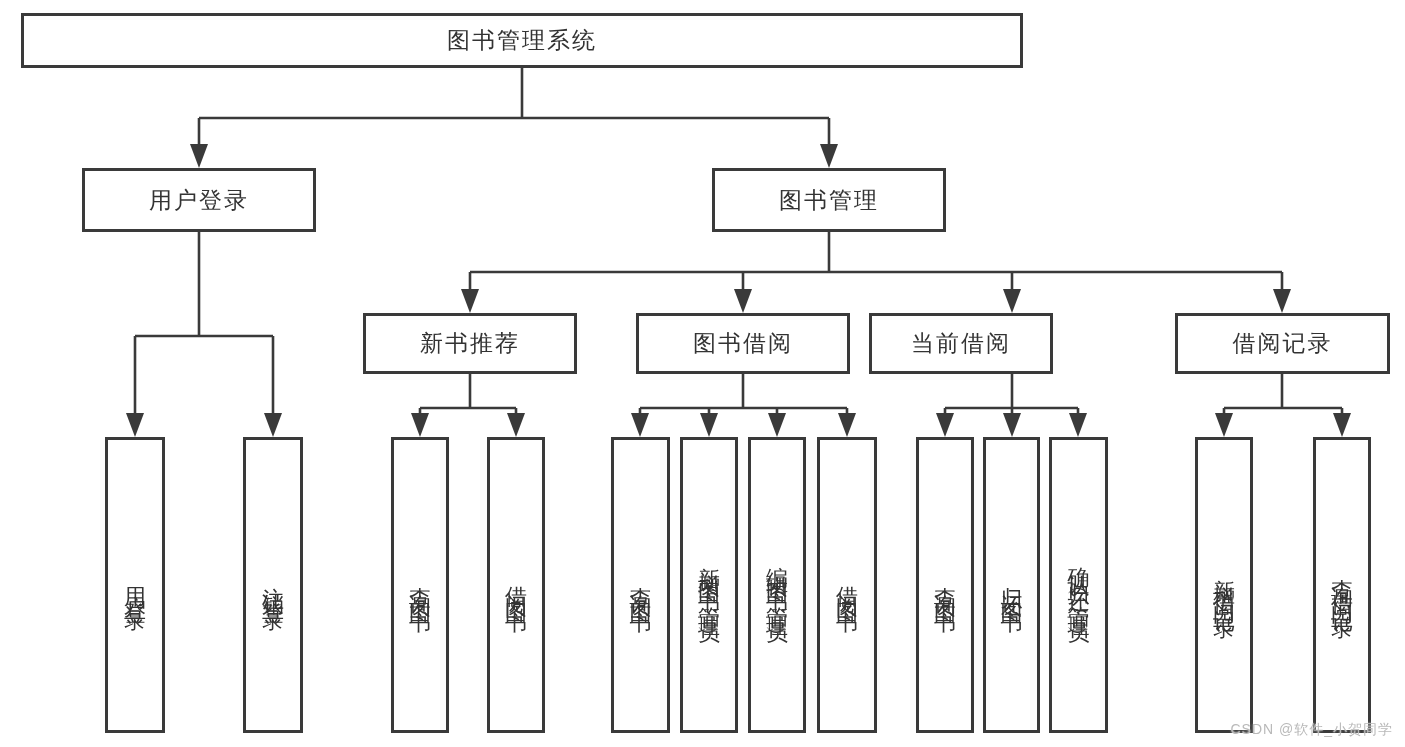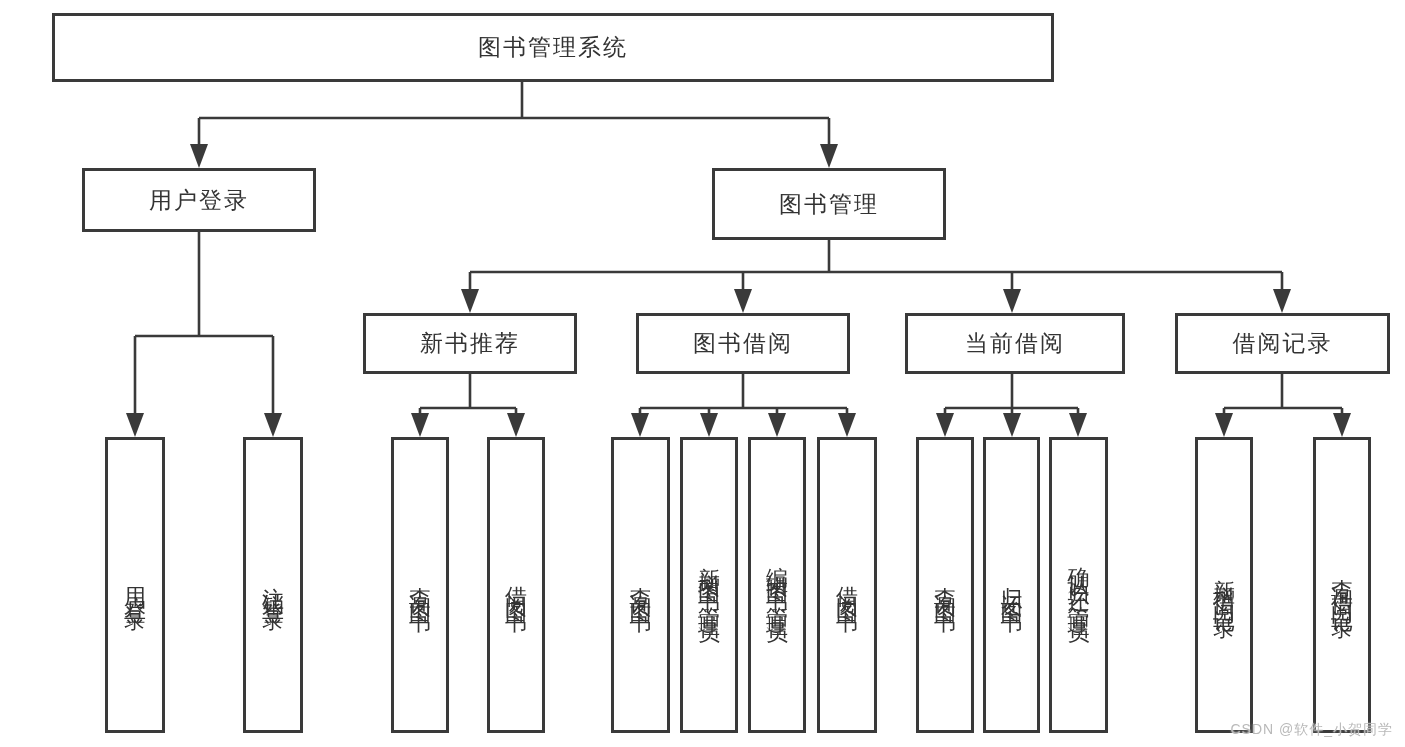--- a/index.html
+++ b/index.html
@@ -14,29 +14,29 @@
     border:3px solid #3a3a3a; background:#ffffff;
     display:flex; align-items:center; justify-content:center;
     color:#333333; z-index:2;
   }
   .h-label { font-size:23px; letter-spacing:2px; white-space:nowrap; }
   .leaf .v-label {
     writing-mode:vertical-rl; text-orientation:mixed;
     font-size:22px; letter-spacing:8px; line-height:1.1; white-space:nowrap;
   }
   
-  .n-root   { left:21px;  top:13px;  width:1002px; height:69px;margin-left:31px; }
+  .n-root   { left:21px;  top:13px;  width:1002px; height:55px; }
   
   .n-login  { left:82px;  top:168px; width:234px;  height:64px; }
-  .n-mgmt   { left:712px; top:168px; width:234px;  height:72px; }
+  .n-mgmt   { left:712px; top:168px; width:234px;  height:64px; }
   
   .lv3 { top:313px; height:61px;font-family:Liberation Mono, monospace; }
   .n-recommend { left:363px;  width:214px; }
   .n-borrow    { left:636px;  width:214px;align-items:center; }
-  .n-current   { left:905px;  width:220px; }
+  .n-current   { left:869px;  width:184px; }
   .n-record    { left:1175px; width:215px; }
   
   .leaf { top:437px; height:296px; }
   .lf-1  { left:105px;  width:60px; }
   .lf-2  { left:243px;  width:60px; }
   .lf-3  { left:391px;  width:58px; }
   .lf-4  { left:487px;  width:58px; }
   .lf-5  { left:611px;  width:59px; }
   .lf-6  { left:680px;  width:58px; }
   .lf-7  { left:748px;  width:58px; }

